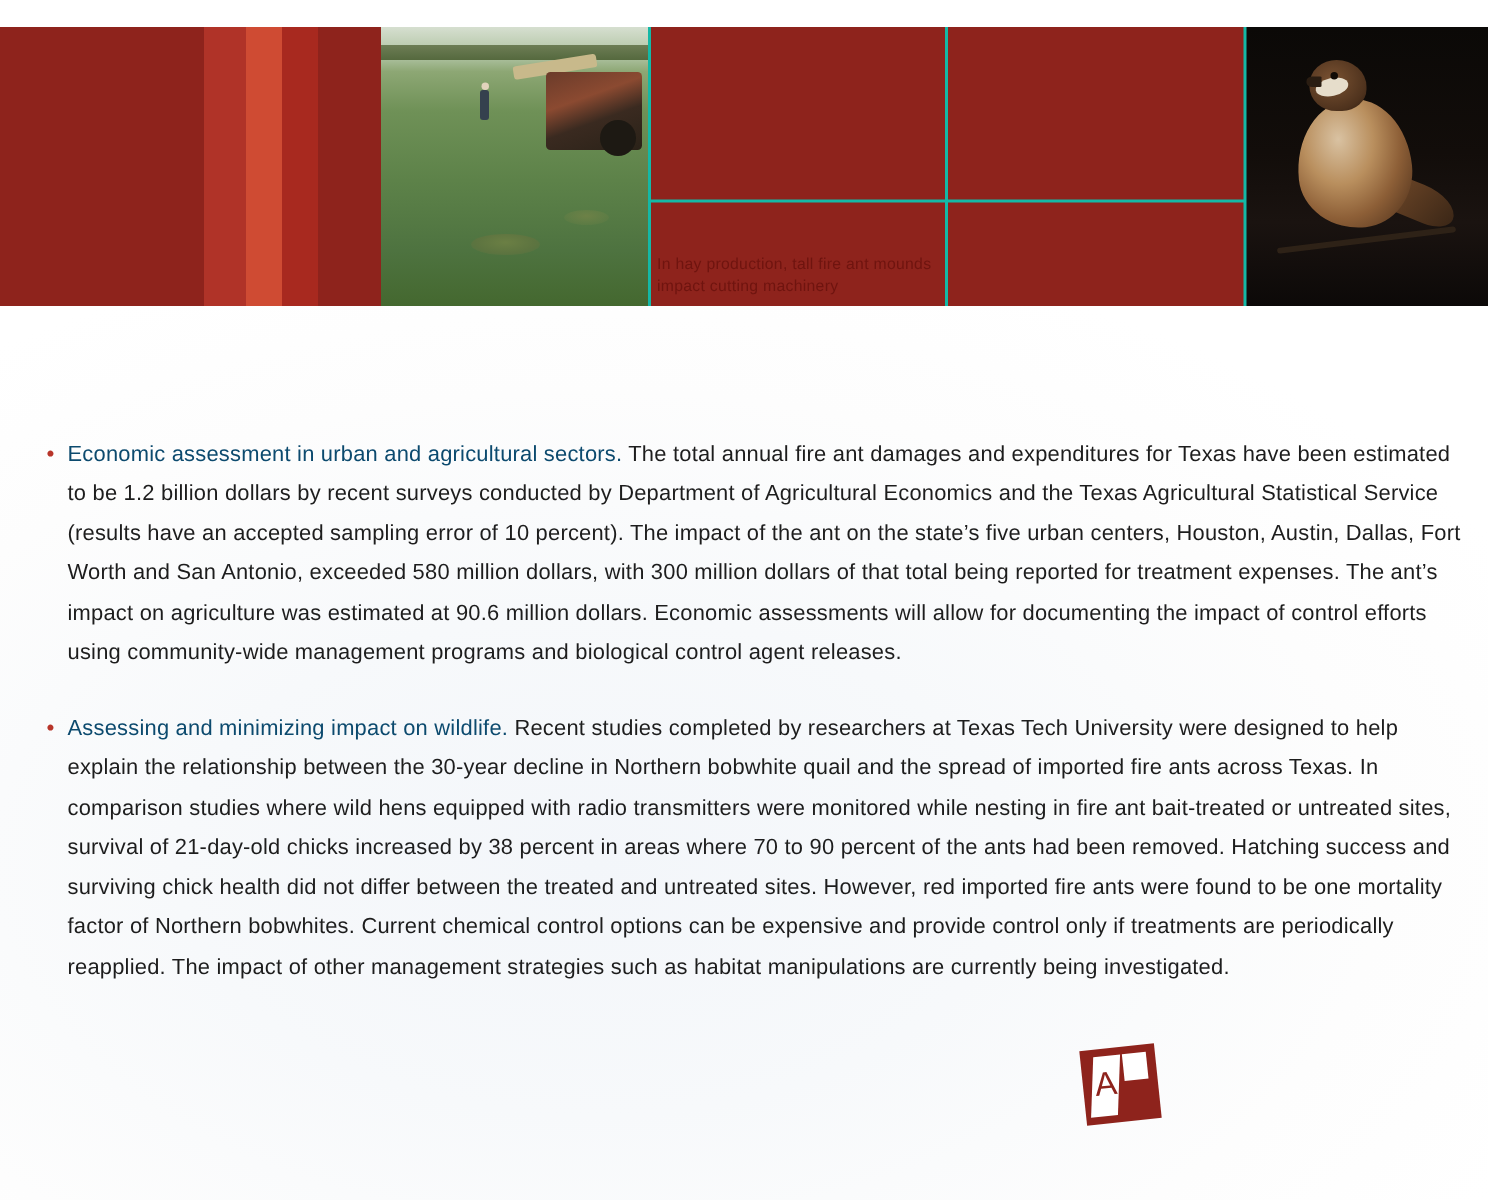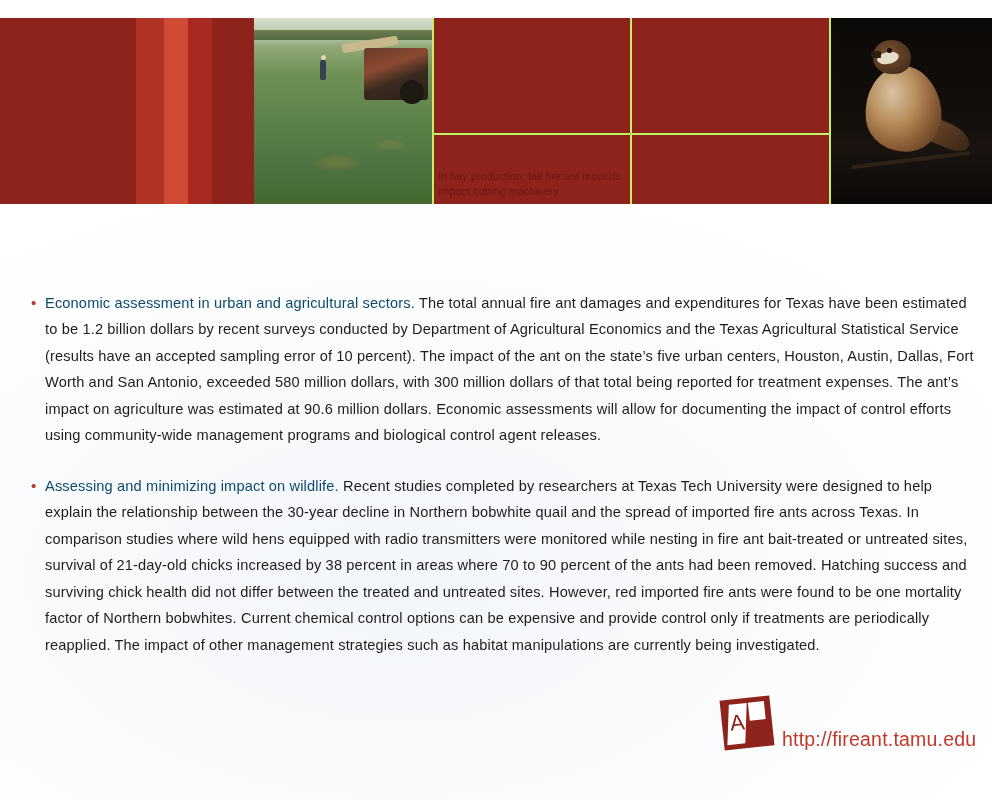--- a/index.html
+++ b/index.html
@@ -24,21 +24,21 @@
       linear-gradient(180deg, #ffffff 0%, #fbfcfd 60%, #ffffff 100%);
   }
 
   
   .banner {
     position: absolute;
     left: 0;
     top: 18px;
     width: 992px;
     height: 186px;
-    background: #bef264;
+    background: #14b8a6;
     display: block;
   }
   .band {
     position: absolute;
     top: 0;
     height: 186px;
   }
   .band-a { left: 0;   width: 136px; background: #8e231c; }
   .band-b { left: 136px; width: 28px;  background: #b03328; }
   .band-c { left: 164px; width: 24px;  background: #cf4b33; }
@@ -291,14 +291,13 @@
   </p>
 
 </div>
 
 <div class="footer">
   <div class="logo-mark">
     <div class="logo-inner-a"></div>
     <div class="logo-inner-b"></div>
     <div class="logo-ant">A</div>
   </div>
-  <div class="url-text">http://fireant.tamu.edu</div>
 </div>
 
 </body></html>

